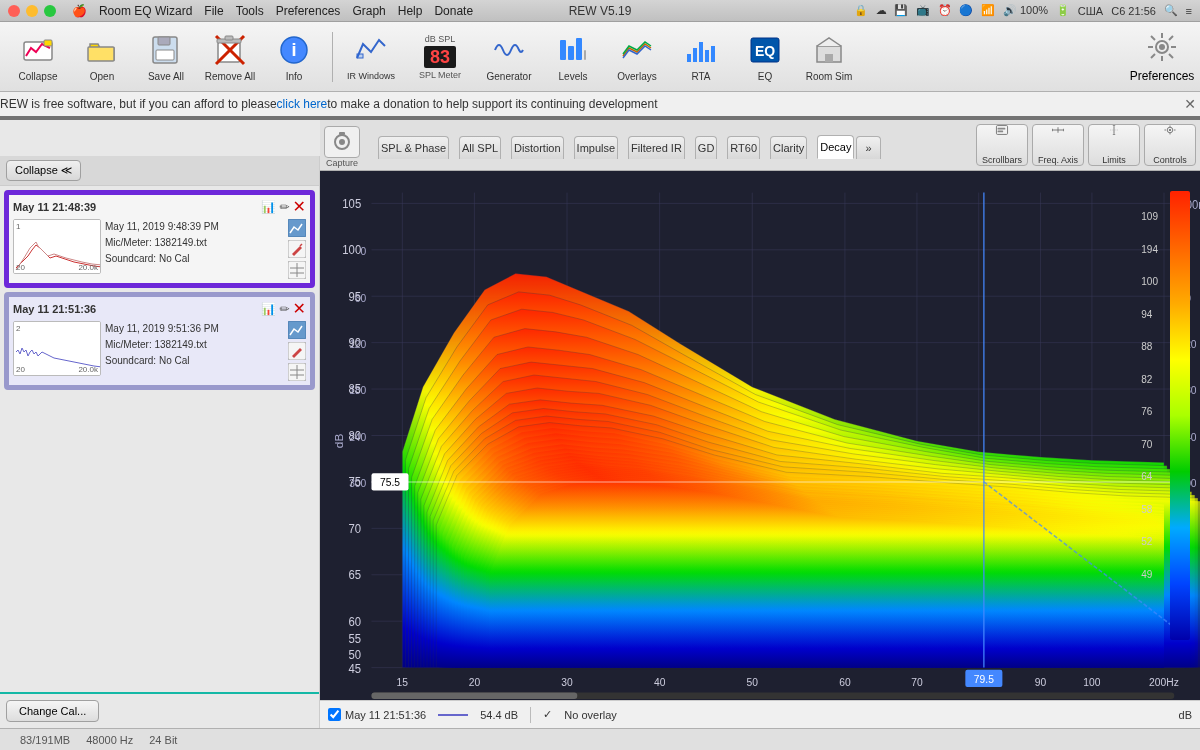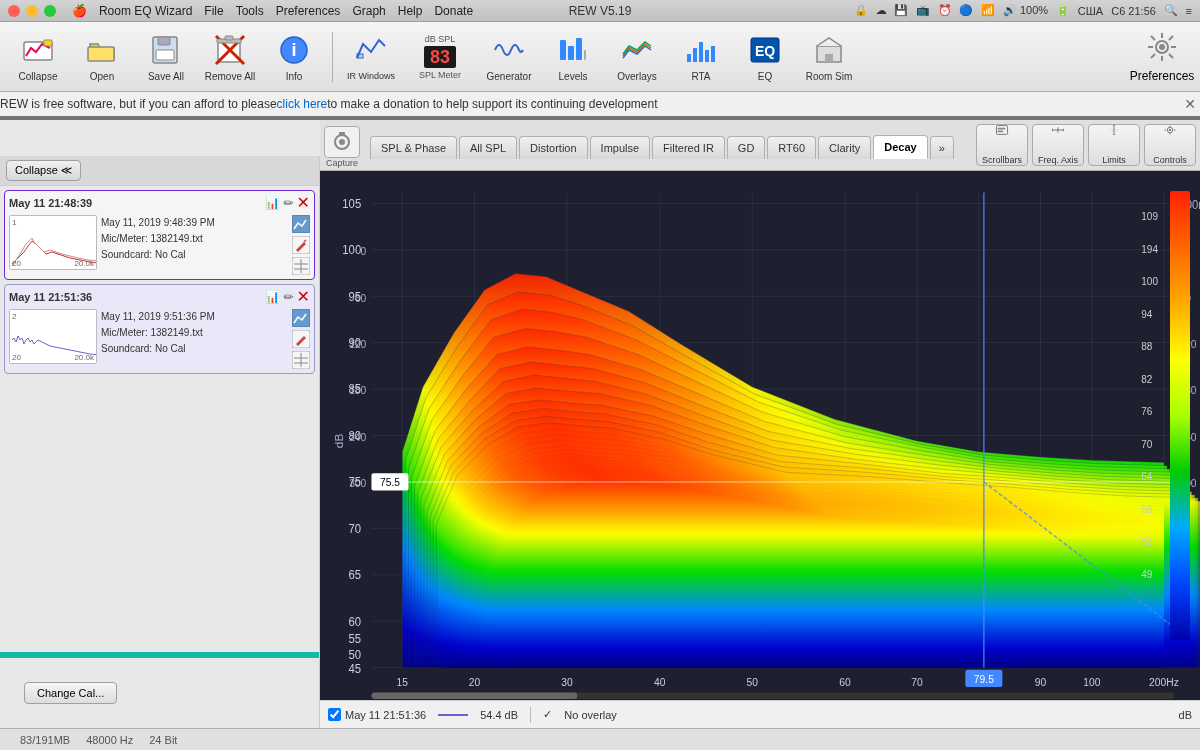--- a/index.html
+++ b/index.html
@@ -108,21 +108,21 @@
       padding: 3px 8px;
       font-size: 11px;
       cursor: pointer;
       display: flex; align-items: center; gap: 4px;
     }
 
     .measurement-list { flex: 1; overflow-y: auto; padding: 4px; }
 
     .measurement-item {
       background: #f5f5f5;
-      border: 1px solid #6d28d9;
+      border: 5px solid #6d28d9;
       border-radius: 4px;
       margin-bottom: 4px;
       padding: 4px;
     }
     .measurement-header {
       display: flex;
       align-items: center;
       justify-content: space-between;
       margin-bottom: 4px;
     }
@@ -143,21 +143,21 @@
       overflow: hidden;
       flex-shrink: 0;
       position: relative;
     }
     .mini-graph-labels { font-size: 8px; color: #666; display: flex; justify-content: space-between; padding: 1px 2px; position: absolute; bottom: 0; left: 0; right: 0; }
     .mini-graph-num { font-size: 8px; color: #666; position: absolute; top: 2px; left: 2px; }
     .measurement-info { font-size: 10px; color: #333; line-height: 1.6; }
     .action-icons { display: flex; flex-direction: column; gap: 3px; margin-left: auto; }
     .action-icon { width: 18px; height: 18px; cursor: pointer; }
 
-    .change-cal-area { padding: 24px; border-top: 6px solid #14b8a6; }
+    .change-cal-area { padding: 6px; border-top: 2px solid #14b8a6; }
     .change-cal-btn {
       background: linear-gradient(to bottom, #f5f5f5, #ddd);
       border: 1px solid #a0a0a0;
       border-radius: 4px;
       padding: 4px 12px;
       font-size: 11px;
       cursor: pointer;
     }
 
     
@@ -182,34 +182,35 @@
     .capture-btn {
       width: 36px; height: 32px;
       background: #f0f0f0;
       border: 1px solid #aaa;
       border-radius: 4px;
       cursor: pointer;
       display: flex; align-items: center; justify-content: center;
       font-size: 16px;
     }
     .tab {
-      padding: 5px 10px;
+      padding: 5px 2px;
       font-size: 11px;
       cursor: pointer;
       border: 1px solid #b0b0b0;
       border-bottom: none;
       background: linear-gradient(to bottom, #f0f0f0, #d8d8d8);
       border-radius: 4px 4px 0 0;
       white-space: nowrap;
       color: #333;
+      margin-left: 8px;
     }
     .tab.active {
       background: #fff;
       border-bottom: 1px solid #fff;
-      font-weight: 700;
+      font-weight: 400;
       color: #000;
     }
     .tab-more {
       padding: 5px 8px;
       font-size: 11px;
       cursor: pointer;
       border: 1px solid #b0b0b0;
       border-bottom: none;
       background: linear-gradient(to bottom, #f0f0f0, #d8d8d8);
       border-radius: 4px 4px 0 0;

